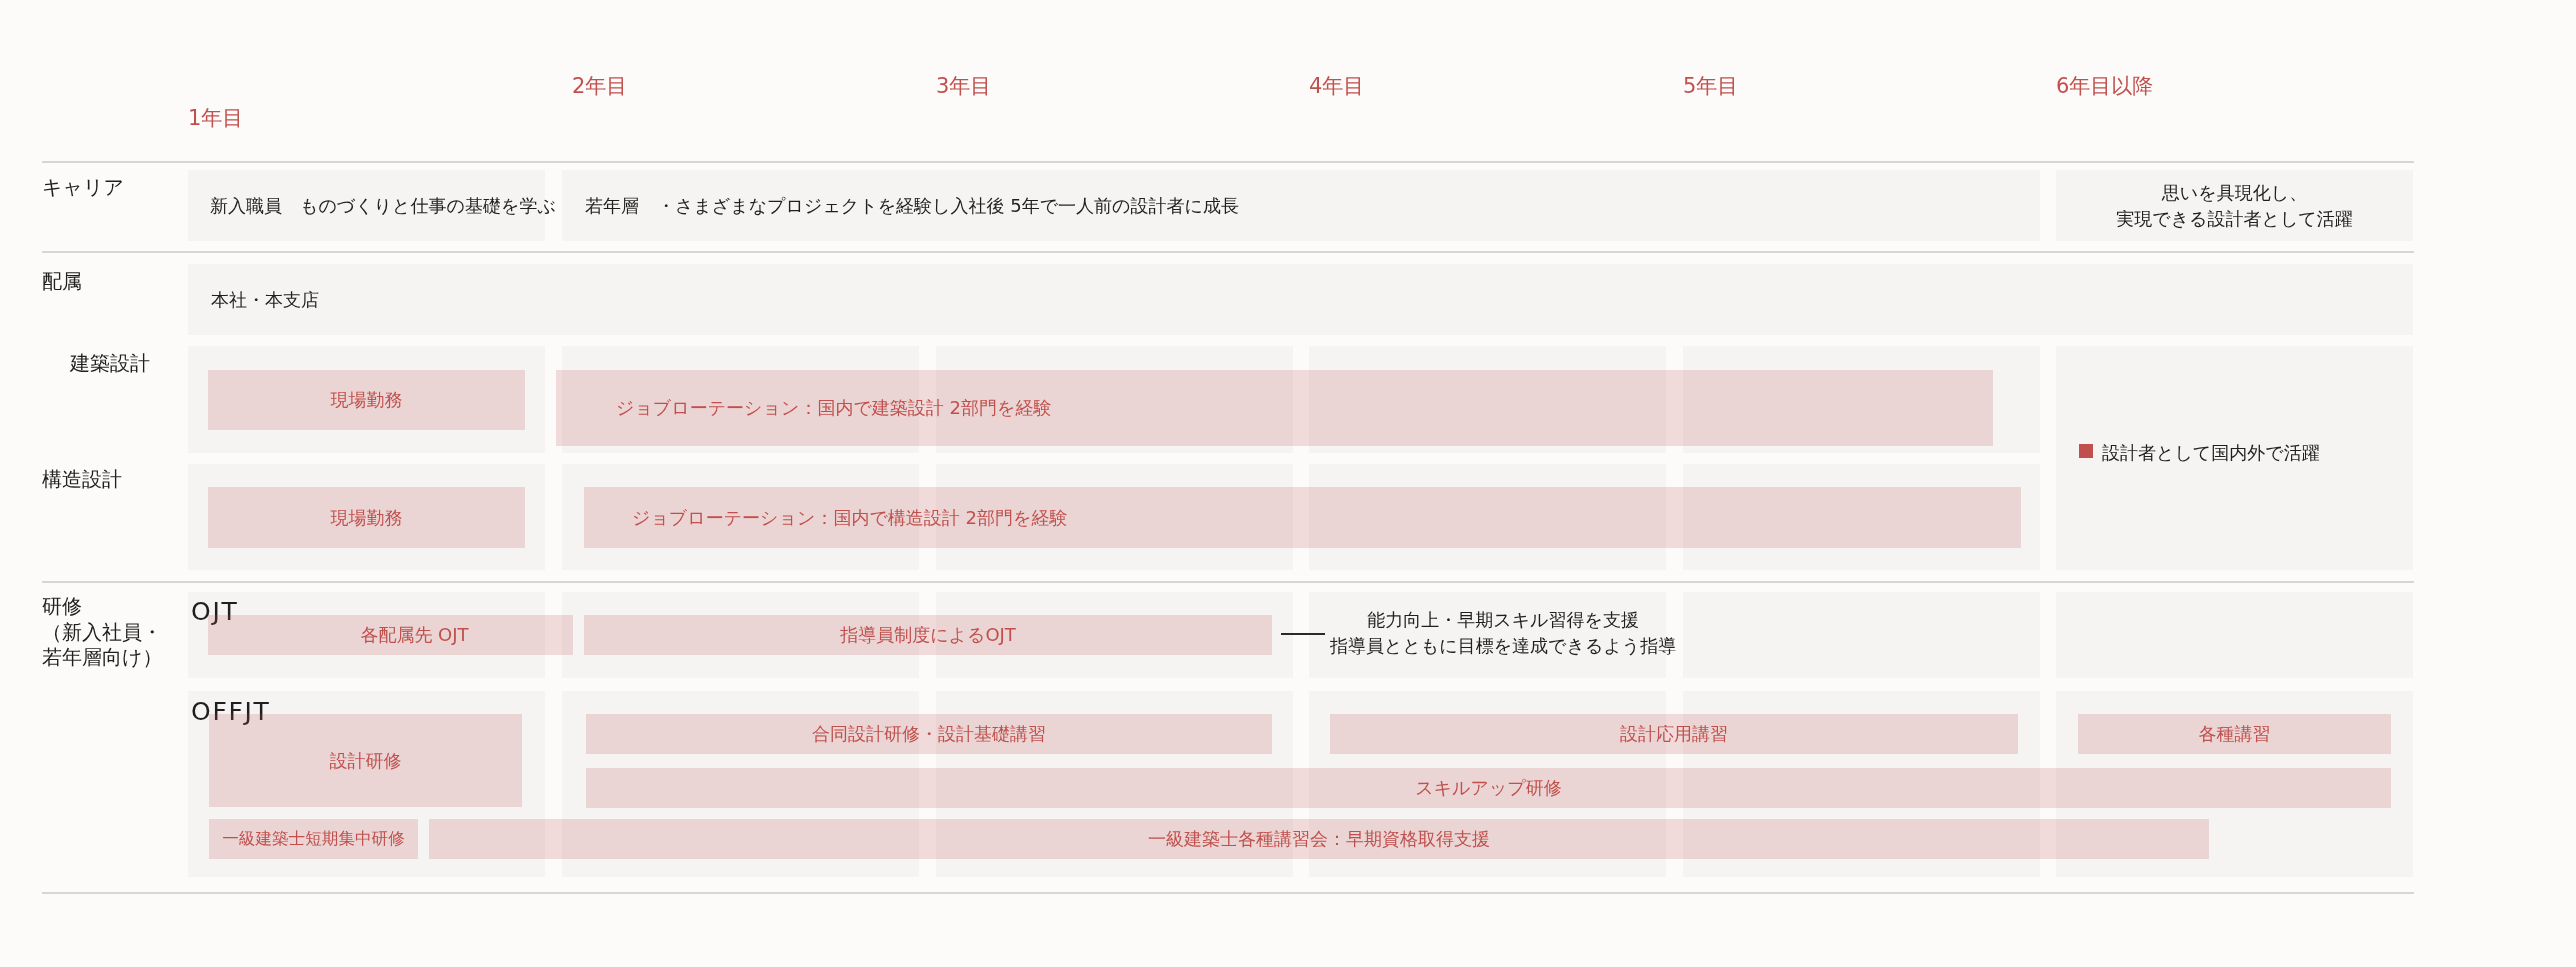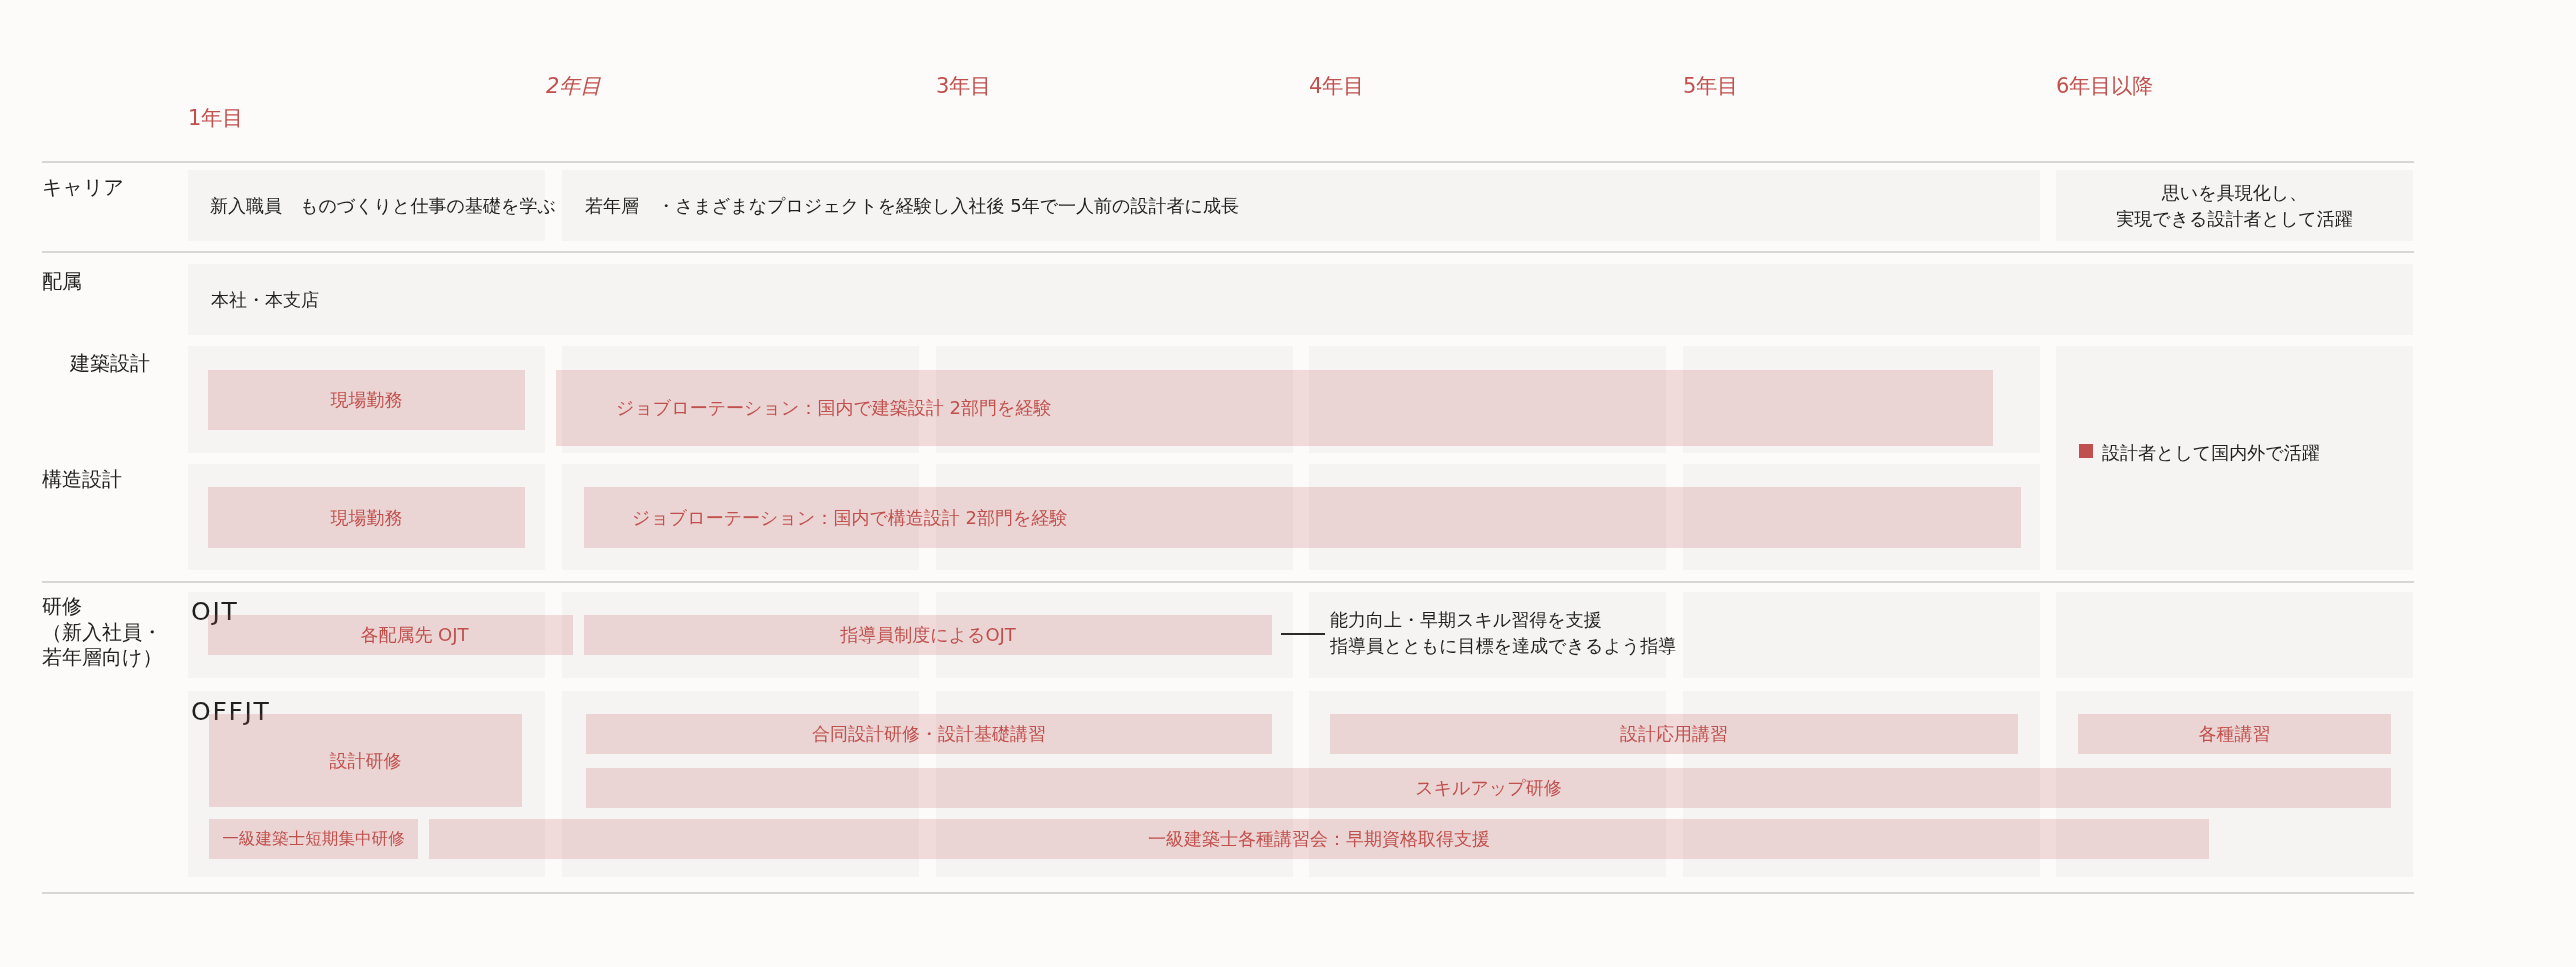--- a/index.html
+++ b/index.html
@@ -19,21 +19,21 @@
   .center2 { display:flex; flex-direction:column; align-items:center; justify-content:center; text-align:left; color:#1f1f1f; font-size:18px; line-height:25.5px; }
   .redsq { background:#c0504d; width:14px; height:14px; }
   .dash { background:#2a2a2a; height:2.2px; }
 </style>
 </head>
 <body>
 
 <div class="stage">
 
   <div class="abs year" style="left:188px;  top:72px;margin-top:32px;">1年目</div>
-  <div class="abs year" style="left:546px; top:72px;font-style:italic;">2年目</div>
+  <div class="abs year" style="left:572px; top:72px;">2年目</div>
   <div class="abs year" style="left:936px; top:72px;">3年目</div>
   <div class="abs year" style="left:1309px; top:72px;">4年目</div>
   <div class="abs year" style="left:1683px; top:72px;">5年目</div>
   <div class="abs year" style="left:2056px; top:72px;">6年目以降</div>
 
   <div class="abs hline" style="left:42px; top:161px;  width:2372px;"></div>
   <div class="abs hline" style="left:42px; top:251px;  width:2372px;"></div>
   <div class="abs hline" style="left:42px; top:581px; width:2372px;"></div>
   <div class="abs hline" style="left:42px; top:892px; width:2372px;"></div>
 
@@ -85,21 +85,21 @@
   <div class="abs gray" style="left:1309px; top:592px; width:357px; height:86px;"></div>
   <div class="abs gray" style="left:1683px; top:592px; width:357px; height:86px;"></div>
   <div class="abs gray" style="left:2056px; top:592px; width:357px; height:86px;"></div>
 
   <div class="abs heading-latin" style="left:191px; top:597px;">OJT</div>
 
   <div class="abs pink ptext" style="left:208px; top:615px; width:317px; height:40px;padding-left:48px;">各配属先 OJT</div>
   <div class="abs pink ptext" style="left:584px; top:615px; width:688px; height:40px;">指導員制度によるOJT</div>
 
   <div class="abs dash" style="left:1281px; top:633px; width:44px;"></div>
-  <div class="abs" style="left:1330px; top:607px;">
+  <div class="abs" style="left:1330px; top:607px;text-align:center;">
     <div class="note">能力向上・早期スキル習得を支援</div>
     <div class="note">指導員とともに目標を達成できるよう指導</div>
   </div>
 
   <div class="abs gray" style="left:188px;  top:691px; width:357px; height:186px;"></div>
   <div class="abs gray" style="left:562px; top:691px; width:357px; height:186px;"></div>
   <div class="abs gray" style="left:936px; top:691px; width:357px; height:186px;"></div>
   <div class="abs gray" style="left:1309px; top:691px; width:357px; height:186px;"></div>
   <div class="abs gray" style="left:1683px; top:691px; width:357px; height:186px;"></div>
   <div class="abs gray" style="left:2056px; top:691px; width:357px; height:186px;"></div>

